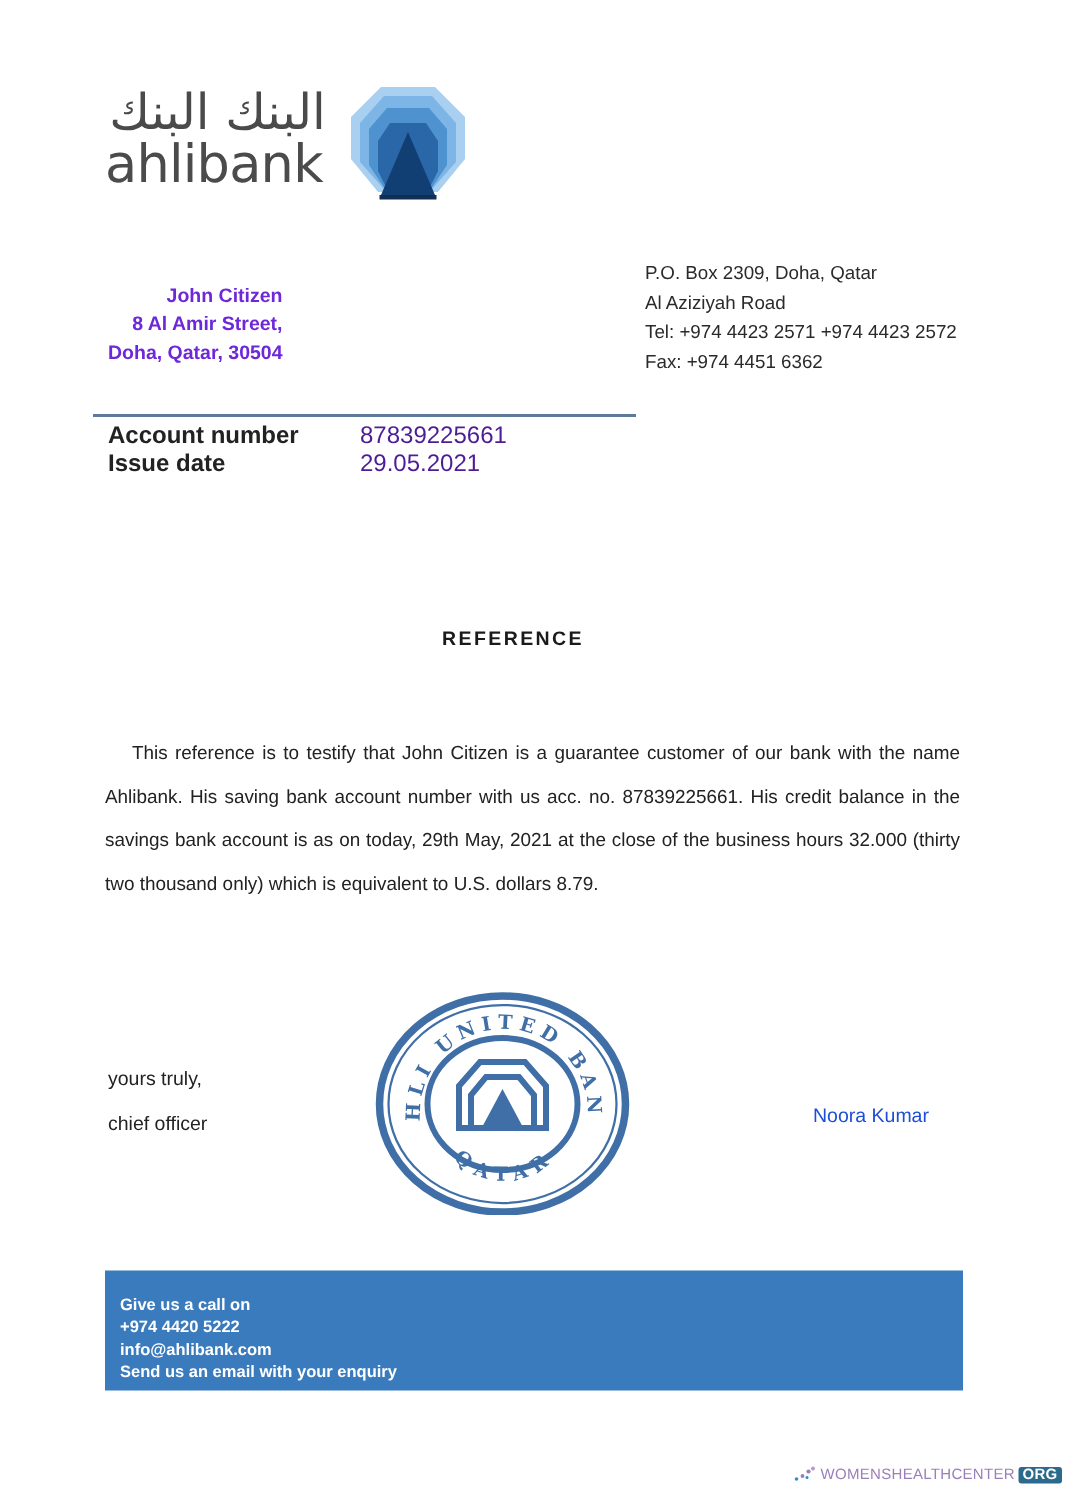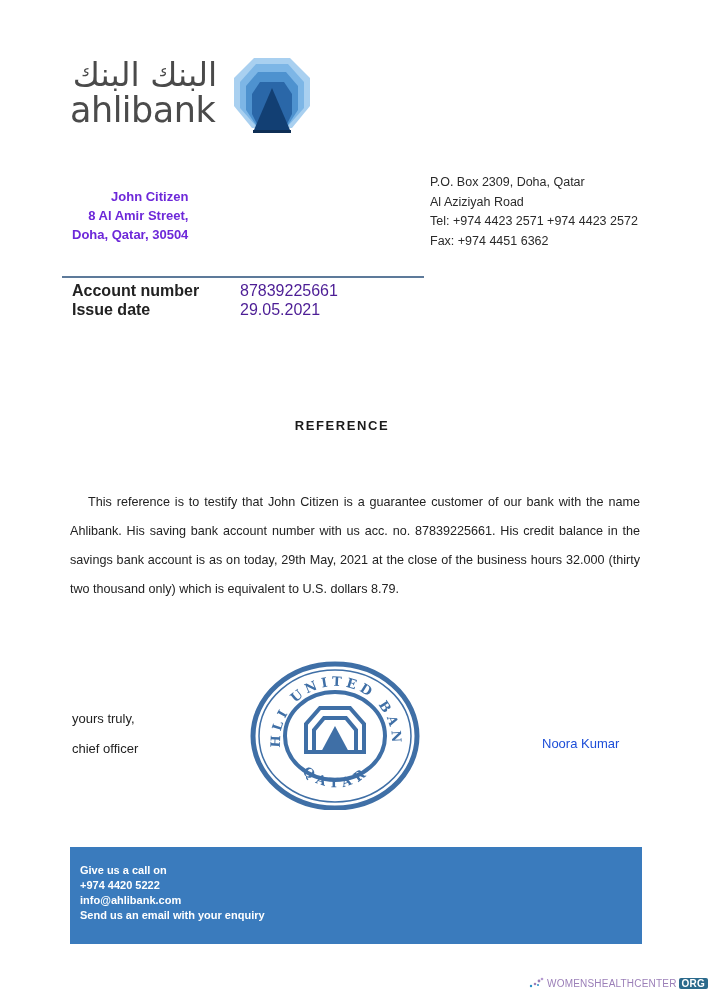--- a/index.html
+++ b/index.html
@@ -51,21 +51,21 @@
     color: #222; text-align: justify;
   }
   .body-text p { margin: 0; text-indent: 18px; }
 
   .closing { left: 72px; top: 704px; font-size: 13px; line-height: 30px; color: #222; }
   .signer { left: 494px; top: 736px; font-size: 13px; color: #1d4ed8; margin-left: 48px; }
 
   .stamp { left: 250px; top: 660px; width: 170px; height: 150px; }
 
   .footer-box {
-    left: 70px; top: 847px; width: 572px; height: 97px; background: #3a7bbd;
+    left: 70px; top: 847px; width: 572px; height: 80px; background: #3a7bbd;
     color: #ffffff; box-sizing: border-box; padding: 16px 0 0 10px;
     font-size: 11px; line-height: 15px; font-weight: bold;
   }
 
   .watermark {
     right: 12px; top: 977px; display: flex; align-items: center; gap: 2px;
     font-size: 10px; color: #9b7fb8; letter-spacing: 0.2px;
   }
   .watermark .org {
     background: #2b6a8c; color: #fff; padding: 0 3px; font-weight: bold; border-radius: 2px;

